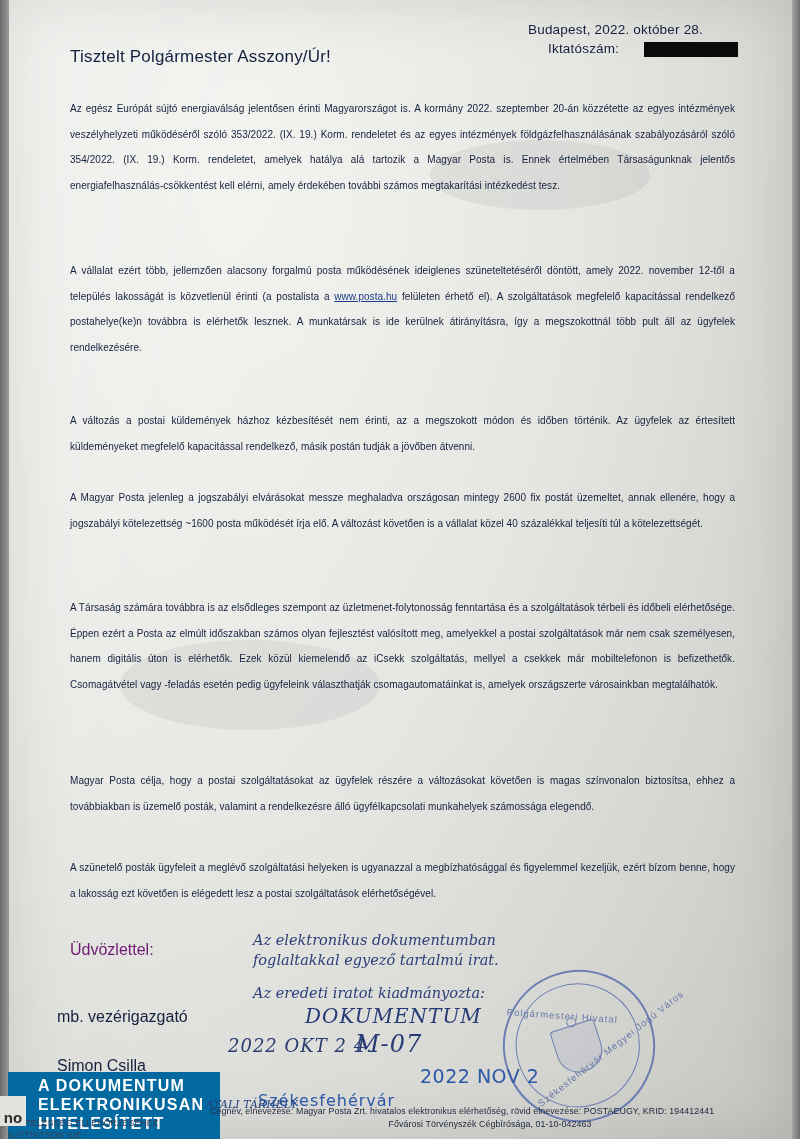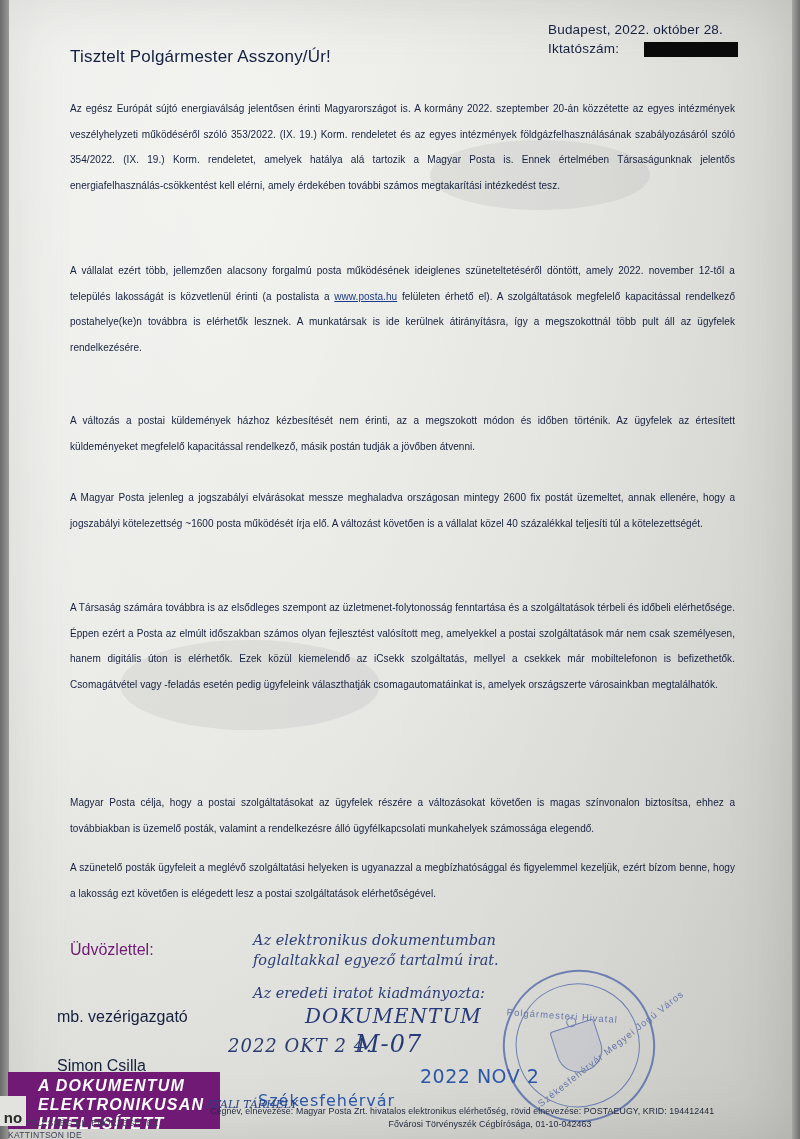--- a/index.html
+++ b/index.html
@@ -45,21 +45,21 @@
     width: 8px; height: 1139px;
     background: linear-gradient(to left, #6f6f6f, #a5a5a2);
   }
 
   .hdr {
     position: absolute;
     font-size: 13.5px;
     color: #16203f;
     letter-spacing: 0.2px;
   }
-  .hdr-place { left: 548px; top: 22px; }
+  .hdr-place { left: 528px; top: 22px; }
   .hdr-iktato { left: 548px; top: 41px; }
   .redaction {
     position: absolute;
     left: 644px;
     top: 42px;
     width: 94px;
     height: 15px;
     background: #0a0a0a;
   }
 
@@ -86,21 +86,21 @@
   .body-block a, .link {
     color: #1b3a8c;
     text-decoration: underline;
   }
 
   .p1 { top: 96px; }
   .p2 { top: 258px; }
   .p3 { top: 408px; }
   .p4 { top: 485px; }
   .p5 { top: 595px; }
-  .p6 { top: 768px; margin-top: 22px; }
+  .p6 { top: 768px; }
   .p7 { top: 855px; }
 
   .closing {
     position: absolute;
     left: 70px;
     top: 941px;
     font-size: 16px;
     color: #701a75;
   }
   .signer-name {
@@ -213,25 +213,24 @@
     transform: rotate(-20deg);
     transform-origin: left top;
   }
 
   
   .badge {
     position: absolute;
     left: 8px;
     top: 1072px;
     width: 212px;
-    height: 57px;
-    background: #701a75;
+    height: 68px;
+    background: #0369a1;
     color: #ffffff;
     overflow: hidden;
-    font-style: italic;
   }
   .badge .l1, .badge .l2, .badge .l3 {
     position: absolute;
     left: 30px;
     font-weight: bold;
     letter-spacing: 1.2px;
     font-family: "Liberation Sans", sans-serif;
   }
   .badge .l1 { top: 5px; font-size: 16px; }
   .badge .l2 { top: 24px; font-size: 16px; }

